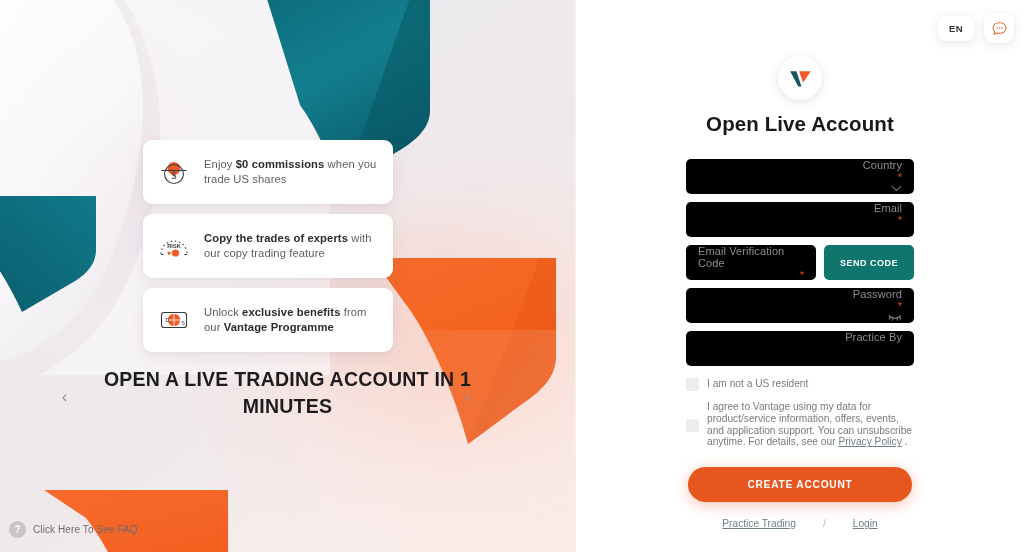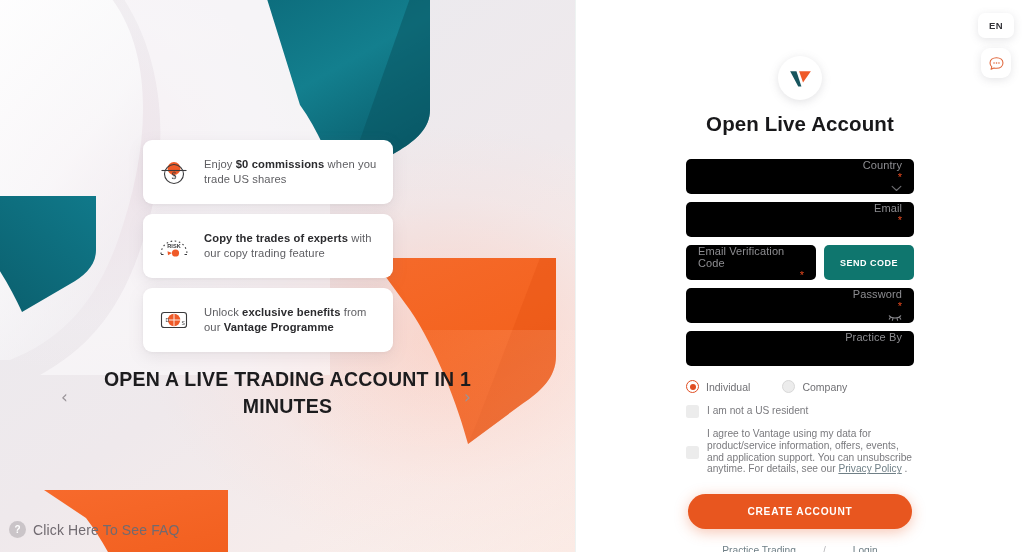--- a/index.html
+++ b/index.html
@@ -68,30 +68,30 @@
     position: absolute; left: 9px; bottom: 14px;
     display: flex; align-items: center; gap: 7px;
     z-index: 7; cursor: pointer;
   }
   .faq-icon {
     width: 17px; height: 17px; border-radius: 50%;
     background: rgba(150,145,150,0.42);
     color: #ffffff; font-size: 10px; font-weight: 700;
     display: flex; align-items: center; justify-content: center;
   }
-  .faq-label { font-size: 14px; color: #706a70; letter-spacing: 0.01em; }
+  .faq-label { font-size: 10px; color: #706a70; letter-spacing: 0.01em; }
 
   
   .right {
     position: relative;
     width: 449px; height: 552px;
     background: #ffffff;
     border-left: 1px solid #eef3f2;
   }
-  .topright { position: absolute; right: 10px; top: 13px; display: flex; flex-direction: column; align-items: center; gap: 10px; z-index: 20; }
+  .topright { position: absolute; right: 10px; top: 13px; display: flex; flex-direction: row; align-items: center; gap: 10px; z-index: 20; }
   .pill {
     width: 36px; height: 25px; border-radius: 7px; background: #fff;
     box-shadow: 0 2px 8px rgba(100,100,110,0.17);
     display: flex; align-items: center; justify-content: center;
     font-size: 9.5px; font-weight: 700; color: #333338; cursor: pointer;
     letter-spacing: 0.03em;
   }
   .chatbtn {
     width: 30px; height: 30px; border-radius: 9px; background: #fff;
     box-shadow: 0 2px 8px rgba(100,100,110,0.17);
@@ -340,31 +340,20 @@
               <path d="M13.4 6.2 L 14.6 8" stroke="#8a8a8e" stroke-width="1.2" stroke-linecap="round"></path>
             </svg>
           </span>
         </div>
 
         <div class="field">
           <span class="field-label">Practice By</span>
         </div>
       </div>
 
-      <div class="radio-row">
-        <div class="radio on">
-          <span class="radio-dot"></span>
-          <span class="radio-label">Individual</span>
-        </div>
-        <span class="radio-gap"></span>
-        <div class="radio">
-          <span class="radio-dot"></span>
-          <span class="radio-label">Company</span>
-        </div>
-      </div>
 
       <div class="check-row">
         <span class="check-box"></span>
         <span class="check-text">I am not a US resident</span>
       </div>
 
       <div class="check-row consent">
         <span class="check-box"></span>
         <span class="check-text"><span>I agree to Vantage using my data for product/service information, offers, events, and application support. You can unsubscribe anytime. For details, see our </span><span class="link-inline">Privacy Policy</span><span> .</span></span>
       </div>

